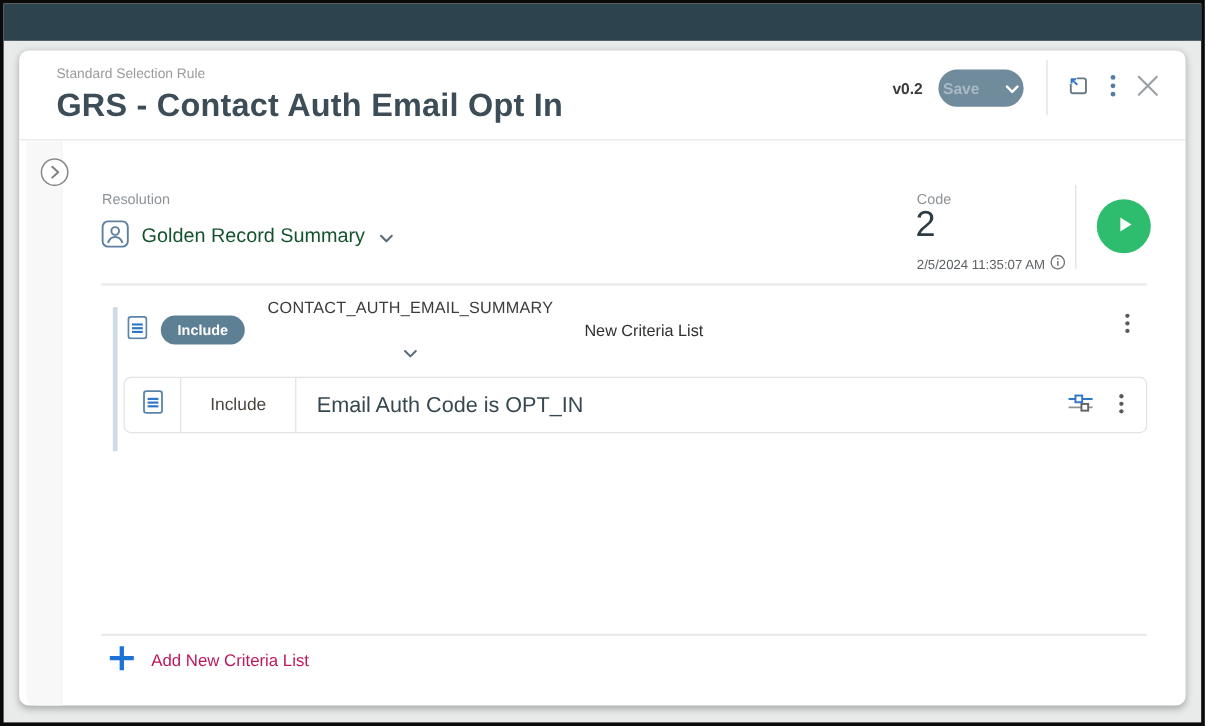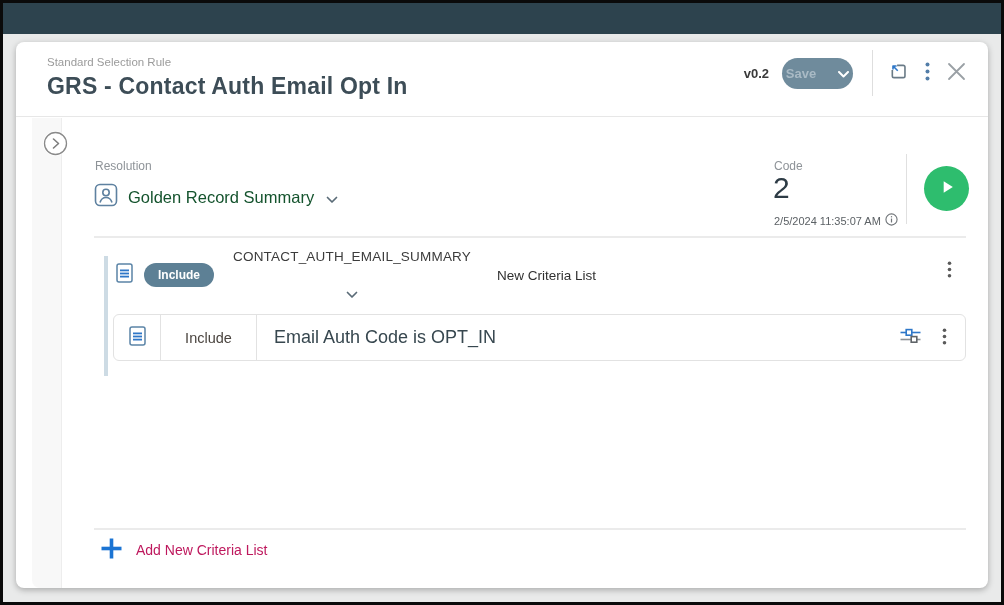--- a/index.html
+++ b/index.html
@@ -7,31 +7,31 @@
   body { font-family:"Liberation Sans", sans-serif; background:#000; }
 
   .screen { position:relative; width:1004px; height:605px; border:3px solid #0a0a0a; background:#e9eaea; overflow:hidden; }
   .topbar { position:absolute; left:0; top:0; width:100%; height:31px; background:#2d434e; }
 
   .card { position:absolute; left:13px; top:39px; width:972px; height:546px; background:#fff; border-radius:8px; box-shadow:0 2px 6px rgba(0,0,0,.28); }
 
   
   .card-header { position:absolute; left:0; top:0; width:100%; height:75px; border-bottom:1px solid #e7e7e7; }
   .eyebrow { position:absolute; left:31px; top:14px; font-size:11.5px; color:#9b9b9b; }
-  .title { position:absolute; left:31px; top:31px; font-size:23px; font-weight:bold; color:#3d4d57; letter-spacing:.2px; }
+  .title { position:absolute; left:31px; top:31px; font-size:27px; font-weight:bold; color:#3d4d57; letter-spacing:.2px; }
   .header-right { position:absolute; right:22px; top:0; height:62px; display:flex; align-items:center; }
   .version { font-size:13px; color:#3a3a3a; font-weight:bold; margin-right:13px; }
   .save-btn { display:flex; align-items:center; justify-content:center; gap:22px; width:71px; height:31px; border:none; border-radius:16px; background:#6f8b9c; cursor:pointer; }
   .save-btn .save-label { font-size:13px; font-weight:bold; color:#a9bac5; }
   .hdr-vdiv { width:1px; height:46px; background:#dedede; margin:0 16px 0 19px; }
   .icon-btn { background:none; border:none; cursor:pointer; display:flex; align-items:center; justify-content:center; padding:0; }
   .icon-btn + .icon-btn { margin-left:15px; }
 
   
-  .card-body { position:absolute; left:16px; top:76px; width:100%; height:470px; }
+  .card-body { position:absolute; left:6px; top:76px; width:100%; height:470px; }
   .left-strip { position:absolute; left:0; top:0; width:30px; height:100%; background:#f8f8f8; border-right:1px solid #ededed; border-bottom-left-radius:8px; }
   .collapse-btn { position:absolute; left:11px; top:13px; width:25px; height:25px; background:#fff; border:none; border-radius:50%; padding:0; cursor:pointer; }
 
   .content { position:absolute; left:62px; top:0; width:872px; height:100%; }
 
   .res-label { position:absolute; left:1px; top:41px; font-size:12px; color:#8e9398; }
   .res-value-row { position:absolute; left:0; top:65px; display:flex; align-items:center; gap:10px; cursor:pointer; }
   .res-value { font-size:16.5px; color:#14532d; }
   .res-value-row .chev { margin-left:2px; margin-top:3px; }
 

